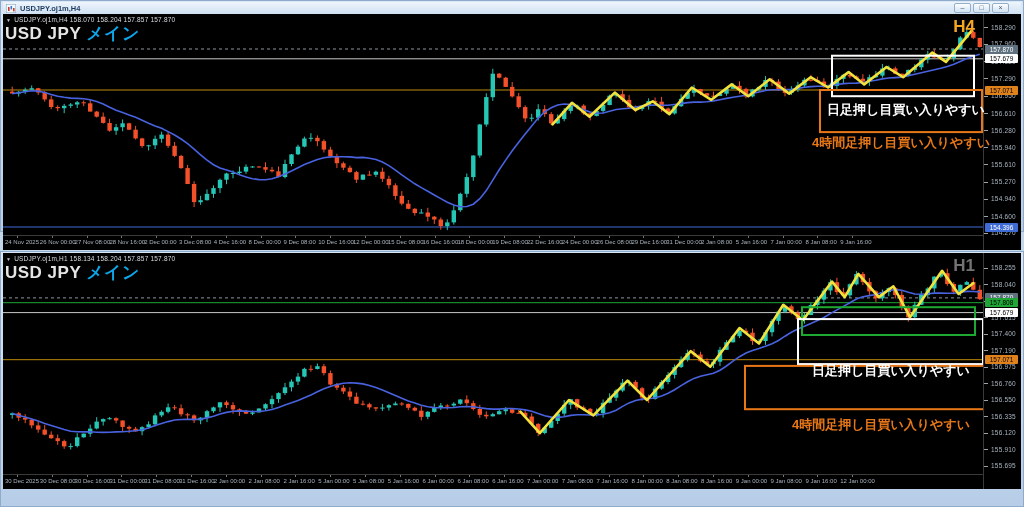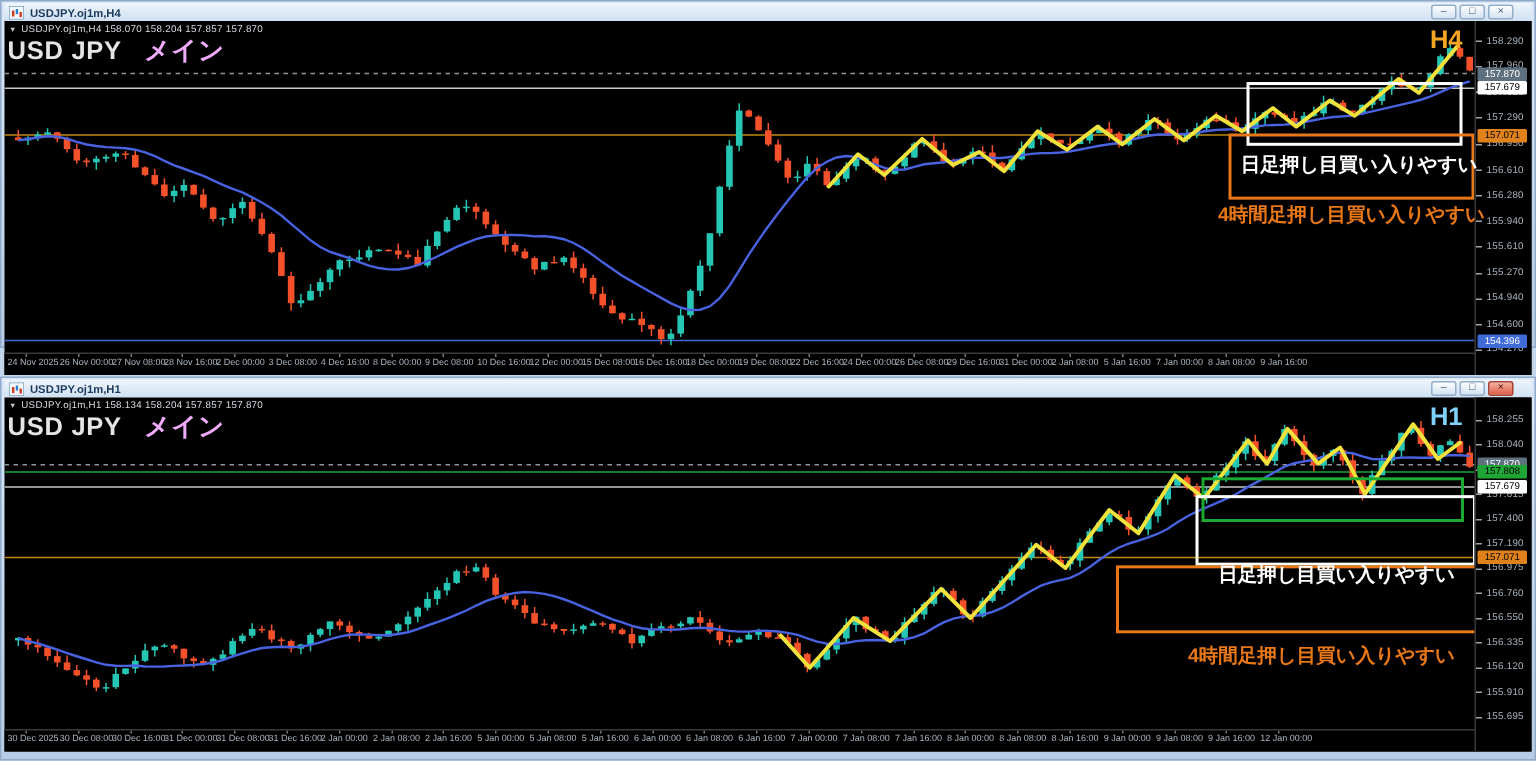--- a/index.html
+++ b/index.html
@@ -12,21 +12,21 @@
   .win-title{flex:0 0 auto}
   .win-buttons{margin-left:auto;display:flex;gap:2px;margin-right:8px}
   .wbtn{width:17px;height:10px;font-size:7px;line-height:8px;text-align:center;background:linear-gradient(#fdfeff,#d3e2f1);border:1px solid #93aecb;border-radius:2px;color:#3e5c7c;padding:0;font-family:"Liberation Sans",sans-serif}
   .wbtn.danger{background:linear-gradient(#f6b0a0,#dd5f47);border-color:#a8402e;color:#4a0f06}
   .chart-area{position:relative;height:236px;background:#000}
   .plot{position:absolute;left:0;top:0;z-index:2}
   .info-line{position:absolute;left:3px;top:2px;font-size:6.5px;color:#d8dde2;letter-spacing:.2px;display:flex;gap:3px;align-items:center;z-index:5}
   .caret{font-size:5px;color:#c0c6cc}
   .watermark{position:absolute;left:2px;top:8px;font-weight:bold;font-size:17px;letter-spacing:.5px;z-index:1;white-space:nowrap}
   .wm-sym{color:#e5e5e5}
-  .wm-note{color:#f0abfc;margin-left:10px}
+  .wm-note{color:#0ea5e9;}
   .tf-label{position:absolute;right:46px;top:3px;font-size:17px;font-weight:bold;z-index:5}
   .axis{position:absolute;top:0;right:0;bottom:0;width:37px;background:#000;border-left:1px solid #3a3a3a;z-index:4}
   .tickdash{position:absolute;left:0;width:4px;height:1px;background:#9aa4ad}
   .ticktext{position:absolute;left:7px;font-size:6.5px;color:#a9b4bf;letter-spacing:.2px}
   .badge{position:absolute;left:1px;width:33px;height:9px;font-size:6.5px;line-height:9px;text-align:center;border-radius:1px}
   .time-axis{position:absolute;left:0;right:37px;bottom:0;height:14px;border-top:1px solid #3a3a3a;background:#000;z-index:3;overflow:hidden}
   .tlabel{position:absolute;top:3px;font-size:6px;color:#a9b4bf;white-space:nowrap}
   .ttick{position:absolute;top:0;width:1px;height:2px;background:#777}
   .overlay{position:absolute;inset:0;z-index:6;pointer-events:none}
   .note{position:absolute;transform:translateX(-50%);font-size:13px;font-weight:bold;white-space:nowrap}
@@ -458,36 +458,20 @@
           <div class="tlabel" style="left: 837.2px;">9 Jan 16:00</div>
         </div>
       <div class="overlay">
           <div class="note" style="left: 903px; top: 87px; color: rgb(255, 255, 255);">日足押し目買い入りやすい</div>
           <div class="note" style="left: 898px; top: 120px; color: rgb(232, 120, 23);">4時間足押し目買い入りやすい</div>
         </div>
     </div>
   </section>
 
   <section class="window" id="win1">
-    <header class="titlebar">
-      <span class="win-icon">
-        <svg width="10" height="9" viewBox="0 0 10 9">
-            <rect x="0" y="0" width="10" height="9" fill="#f4f8fc" stroke="#7f9cba" stroke-width="1"></rect>
-            <rect x="2" y="3" width="1.6" height="4" fill="#d23b22"></rect>
-            <rect x="4.5" y="2" width="1.6" height="3.4" fill="#2a7fd4"></rect>
-            <rect x="7" y="4" width="1.6" height="3.4" fill="#d23b22"></rect>
-          </svg>
-      </span>
-      <span class="win-title">USDJPY.oj1m,H1</span>
-      <span class="win-buttons">
-        <button class="wbtn">–</button>
-        <button class="wbtn">□</button>
-        <button class="wbtn danger">×</button>
-      </span>
-    </header>
     <div class="chart-area" id="chart1">
       <div class="watermark">
         <span class="wm-sym">USD JPY</span>
         <span class="wm-note">メイン</span>
       </div>
       <svg class="plot" width="983" height="236" viewBox="0 0 983 236">
           <line x1="0" y1="44.9" x2="983" y2="44.9" stroke="#8f969c" stroke-width="1" stroke-dasharray="3 3"></line>
           <line x1="0" y1="49.7" x2="983" y2="49.7" stroke="#1fa637" stroke-width="1"></line>
           <line x1="0" y1="59.6" x2="983" y2="59.6" stroke="#c8c8c8" stroke-width="1"></line>
           <line x1="0" y1="106.7" x2="983" y2="106.7" stroke="#bf8a0a" stroke-width="1"></line>
@@ -794,21 +778,21 @@
           <polyline points="9.2,160.3 15.7,162.5 22.2,163.9 28.7,166.0 35.2,168.1 41.7,170.4 48.2,172.5 54.7,174.5 61.2,176.6 67.7,178.2 74.2,178.8 80.7,178.9 87.2,178.7 93.7,179.3 100.2,179.4 106.6,179.3 113.1,178.9 119.6,178.7 126.1,178.3 132.6,177.7 139.1,176.7 145.6,175.0 152.1,172.6 158.6,170.6 165.1,168.6 171.6,167.0 178.1,166.5 184.6,166.2 191.1,166.4 197.6,166.1 204.0,164.9 210.5,163.3 217.0,161.1 223.5,159.4 230.0,158.2 236.5,157.9 243.0,158.1 249.5,158.5 256.0,158.5 262.5,157.7 269.0,156.5 275.5,154.4 282.0,152.0 288.5,149.8 295.0,147.4 301.4,144.8 307.9,142.0 314.4,138.7 320.9,135.7 327.4,133.5 333.9,131.6 340.4,130.3 346.9,129.7 353.4,130.1 359.9,130.9 366.4,132.4 372.9,134.5 379.4,136.9 385.9,139.7 392.4,142.4 398.8,145.3 405.3,147.9 411.8,149.9 418.3,152.2 424.8,153.8 431.3,154.6 437.8,154.7 444.3,154.8 450.8,154.5 457.3,153.8 463.8,153.5 470.3,153.8 476.8,154.7 483.3,155.6 489.8,156.1 496.2,156.1 502.7,155.5 509.2,155.6 515.7,156.0 522.2,156.9 528.7,158.3 535.2,160.6 541.7,162.7 548.2,164.1 554.7,164.4 561.2,163.7 567.7,162.4 574.2,161.8 580.7,161.7 587.2,162.0 593.6,162.0 600.1,161.3 606.6,159.8 613.1,157.3 619.6,153.4 626.1,149.9 632.6,147.4 639.1,146.1 645.6,145.7 652.1,144.8 658.6,142.9 665.1,140.3 671.6,136.7 678.1,132.6 684.6,128.8 691.0,125.4 697.5,123.2 704.0,121.7 710.5,120.2 717.0,117.2 723.5,113.0 730.0,108.2 736.5,103.7 743.0,100.0 749.5,97.4 756.0,95.4 762.5,93.2 769.0,90.8 775.5,87.5 782.0,83.2 788.4,79.3 794.9,76.0 801.4,73.3 807.9,70.4 814.4,67.6 820.9,64.5 827.4,60.6 833.9,56.9 840.4,53.4 846.9,49.7 853.4,46.1 859.9,43.8 866.4,42.6 872.9,41.5 879.4,39.5 885.8,37.4 892.3,36.6 898.8,37.2 905.3,39.2 911.8,41.0 918.3,41.2 924.8,40.7 931.3,40.1 937.8,40.0 944.3,40.2 950.8,40.2 957.3,39.2 963.8,38.4 970.3,38.5 976.8,38.9" fill="none" stroke="#4862e0" stroke-width="1.6"></polyline>
           <polyline points="517.4,158.6 536.8,180.2 566.0,147.0 590.4,162.4 624.5,127.6 644.0,147.0 687.8,98.2 707.3,113.7 736.5,75.0 756.0,90.5 780.3,51.8 799.8,67.3 829.0,28.6 841.7,44.1 855.3,20.9 875.8,44.1 890.4,33.3 907.0,64.2 927.4,34.8 939.1,17.8 955.6,41.0 970.3,30.2" fill="none" stroke="#f2e33c" stroke-width="2.6" stroke-linejoin="round" stroke-linecap="round"></polyline>
           <rect x="799" y="54.2" width="173" height="27.8" fill="none" stroke="#1da831" stroke-width="2"></rect>
           <rect x="795" y="66.1" width="185" height="45.0" fill="none" stroke="#ffffff" stroke-width="2"></rect>
           <rect x="742" y="112.9" width="240" height="43.3" fill="none" stroke="#e87817" stroke-width="2"></rect>
         </svg>
       <div class="info-line">
         <span class="caret">▼</span>
         <span>USDJPY.oj1m,H1  158.134 158.204 157.857 157.870</span>
       </div>
-      <div class="tf-label" style="color: #7dd3fc;">H1</div>
+      <div class="tf-label" style="color: #737373;">H1</div>
       <div class="axis">
           <div class="tickdash" style="top: 14.6px;"></div>
           <div class="ticktext" style="top: 11.1px;">158.255</div>
           <div class="tickdash" style="top: 31.2px;"></div>
           <div class="ticktext" style="top: 27.7px;">158.040</div>
           <div class="tickdash" style="top: 47.9px;"></div>
           <div class="ticktext" style="top: 44.4px;">157.825</div>
           <div class="tickdash" style="top: 64.1px;"></div>
           <div class="ticktext" style="top: 60.6px;">157.615</div>
           <div class="tickdash" style="top: 80.7px;"></div>

